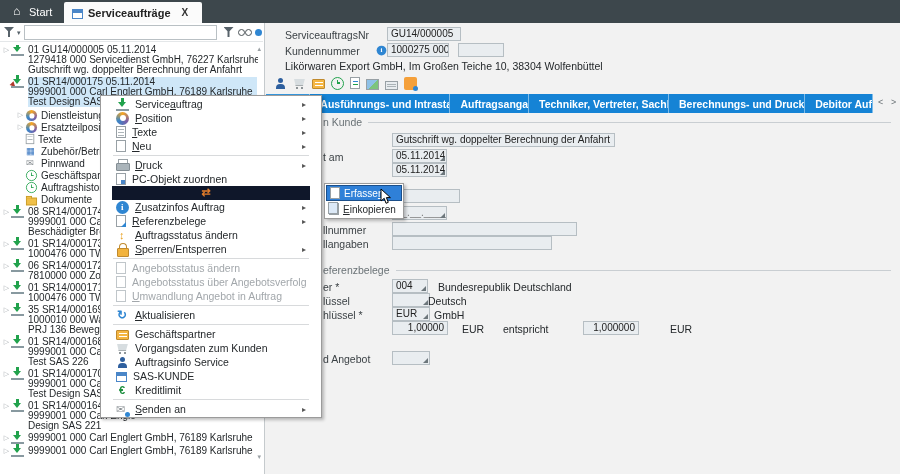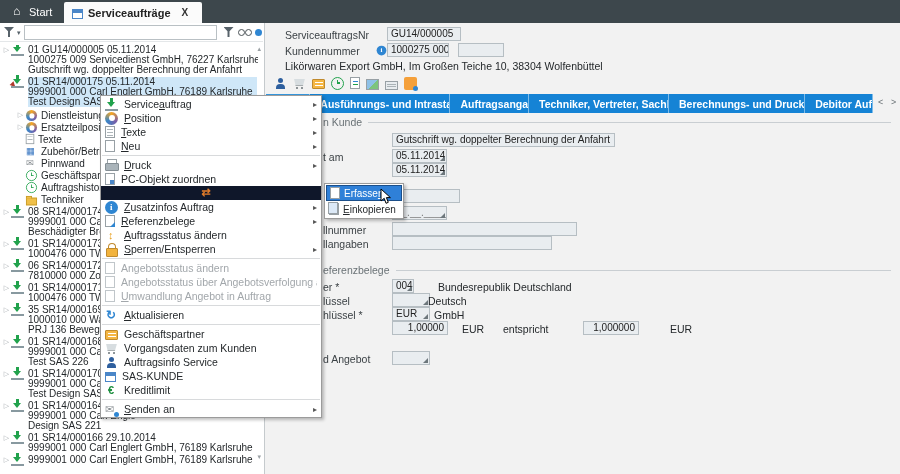--- a/index.html
+++ b/index.html
@@ -47,21 +47,21 @@
   .legend{position:absolute;display:flex;align-items:center;font-size:10.5px;color:#6a7276;white-space:nowrap;}
   .legend .line{flex:1;height:1px;background:#c9ced2;margin-left:6px;}
   .tbar{position:absolute;left:8px;top:52px;display:flex;gap:6px;align-items:center;height:16px;}
   .vtabs{position:absolute;left:0;top:71px;width:607px;height:19px;background:#1583d5;display:flex;
          align-items:stretch;color:#fff;font-size:10.5px;font-weight:bold;}
   .vtab{padding:0 10px;display:flex;align-items:center;border-right:1px solid rgba(255,255,255,.45);white-space:nowrap;overflow:hidden;}
   .vtab.stub{width:58px;padding:0 8px;justify-content:flex-end;background:#3697de;}
   .tnav{position:absolute;top:74px;font-size:9px;color:#6a7276;}
   
   .ctxmenu{position:absolute;left:100px;top:95px;width:222px;background:#fff;border:1px solid #9b9b9b;
-           box-shadow:2px 2px 3px rgba(0,0,0,.25);z-index:50;padding:1px 0;}
+           box-shadow:2px 2px 3px rgba(0,0,0,.25);z-index:50;padding:1px 11px;}
   .mrow{height:14px;display:flex;align-items:center;padding:0 4px;font-size:10.5px;color:#24282b;}
   .mrow .ic{margin-right:6px;}
   .mrow .mlabel{flex:1;white-space:nowrap;overflow:hidden;}
   .mrow .marr{font-size:8px;color:#555;margin-left:4px;}
   .mrow.hl{background:#0f172a;color:#fff;flex-direction:column;}
   .mrow.hl .marr{color:#fff;}
   .mrow.dis{color:#a2a7ab;}
   .msep{height:1px;background:#d8dadc;margin:2px 1px;}
   
   .submenu{position:absolute;left:324px;top:183px;width:80px;background:#fff;border:1px solid #9b9b9b;
@@ -151,21 +151,21 @@
       <span class="ic ic-funnel" style="margin-left:6px"></span>
       <span class="ic ic-binoc" style="margin-left:2px"></span>
       <span class="blue-dot" style="margin-left:4px"></span>
     </div>
     <div class="tree" id="tree">
         <div class="titem">
           <span class="tri">▷</span>
           <span class="ic ic-download"></span>
           <div class="tlines">
             <div>01 GU14/000005 05.11.2014</div>
-            <div>1000275 009 Servicedienst GmbH, 76227 Karlsruhe</div>
+            <div>1279418 000 Servicedienst GmbH, 76227 Karlsruhe</div>
             <div>Gutschrift wg. doppelter Berechnung der Anfahrt</div>
           </div>
         </div>
         <div class="titem">
           <span class="tri open">▶</span>
           <span class="ic ic-download"></span>
           <div class="tlines sel">
             <div>01 SR14/000175 05.11.2014</div>
             <div>9999001 000 Carl Englert GmbH, 76189 Karlsruhe</div>
             <div>Test Design SAS 221</div>
@@ -203,21 +203,21 @@
             <span>Geschäftspartnerh</span>
           </div>
           <div class="tchild">
             <span class="tri"></span>
             <span class="ic ic-clock"></span>
             <span>Auftragshistorie</span>
           </div>
           <div class="tchild">
             <span class="tri"></span>
             <span class="ic ic-folder"></span>
-            <span>Techniker</span>
+            <span>Dokumente</span>
           </div>
         </div>
         <div class="titem">
           <span class="tri">▷</span>
           <span class="ic ic-download"></span>
           <div class="tlines">
             <div>08 SR14/000174 05.1</div>
             <div>9999001 000 Carl Eng</div>
             <div>Beschädigter Brenner</div>
           </div>
@@ -279,21 +279,20 @@
           <div class="tlines">
             <div>01 SR14/000164 29.1</div>
             <div>9999001 000 Carl Engle</div>
             <div>Design SAS 221</div>
           </div>
         </div>
         <div class="titem">
           <span class="tri">▷</span>
           <span class="ic ic-download"></span>
           <div class="tlines">
-            <div>01 SR14/000166 29.10.2014</div>
             <div>9999001 000 Carl Englert GmbH, 76189 Karlsruhe</div>
           </div>
         </div>
         <div class="titem">
           <span class="tri">▷</span>
           <span class="ic ic-download"></span>
           <div class="tlines">
             <div>9999001 000 Carl Englert GmbH, 76189 Karlsruhe</div>
           </div>
         </div>
@@ -348,21 +347,21 @@
     <div class="fld" style="left:126px;top:199px;width:185px"></div>
     <div class="flabel" style="left:57px;top:215px">llangaben</div>
     <div class="fld" style="left:126px;top:213px;width:160px"></div>
 
     <div class="legend" style="left:57px;top:241px;width:568px">
       <span>eferenzbelege</span>
         <div class="line"></div>
     </div>
 
     <div class="flabel" style="left:57px;top:258px">er *</div>
-    <div class="fld dd" style="left:126px;top:256px;width:22px">004</div>
+    <div class="fld dd" style="left:126px;top:256px;width:36px">004</div>
     <div class="ftext" style="left:172px;top:258px">Bundesrepublik Deutschland</div>
     <div class="flabel" style="left:57px;top:272px">lüssel</div>
     <div class="fld dd" style="left:126px;top:270px;width:38px"></div>
     <div class="ftext" style="left:162px;top:272px">Deutsch</div>
     <div class="flabel" style="left:57px;top:286px">hlüssel *</div>
     <div class="fld dd" style="left:126px;top:284px;width:38px">EUR</div>
     <div class="ftext" style="left:168px;top:286px">GmbH</div>
     <div class="fld right" style="left:126px;top:298px;width:56px">1,00000</div>
     <div class="ftext" style="left:196px;top:300px">EUR</div>
     <div class="ftext" style="left:237px;top:300px">entspricht</div>

